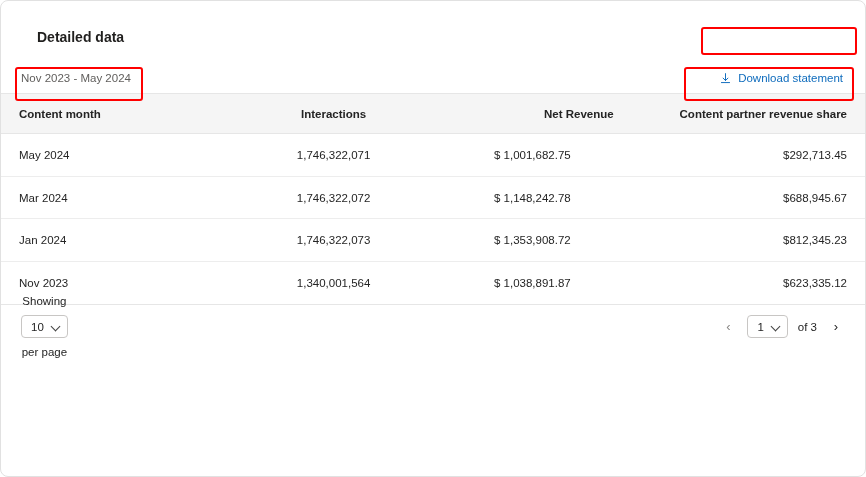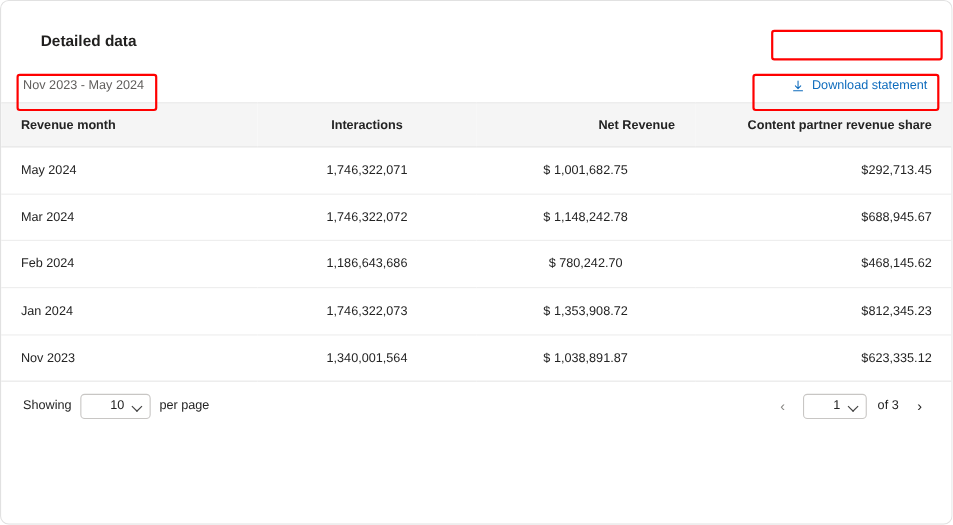--- a/index.html
+++ b/index.html
@@ -97,29 +97,30 @@
     justify-content: space-between;
     padding: 0 20px;
     height: 44px;
   }
   .pager-left {
     display: flex;
     align-items: center;
     gap: 8px;
     font-size: 11.5px;
     color: #242424;
+    flex-direction: column;
   }
   .select-box {
     display: inline-flex;
     align-items: center;
     gap: 8px;
     border: 1px solid #c8c6c4;
     border-radius: 4px;
     height: 23px;
-    padding: 0 6px 0 26px;
+    padding: 0 6px 0 9px;
     background: #fff;
     font-size: 11.5px;
     color: #242424;
     cursor: pointer;
   }
   .chev {
     width: 9px; height: 9px;
     display: inline-block;
     position: relative;
   }
@@ -181,44 +182,38 @@
           <path d="M3 13h10" fill="none" stroke="#0f6cbd" stroke-width="1.2" stroke-linecap="round"></path>
         </svg>
       </span>
       <span>Download statement</span>
     </div>
   </div>
 
   <table>
     <thead>
       <tr>
-        <th class="col-month">Revenue month</th>
+        <th class="col-month">Content month</th>
         <th class="col-inter">Interactions</th>
         <th class="col-rev">Net Revenue</th>
         <th class="col-share">Content partner revenue share</th>
       </tr>
     </thead>
     <tbody>
       <tr>
         <td class="col-month">May 2024</td>
         <td class="col-inter">1,746,322,071</td>
         <td class="col-rev">$ 1,001,682.75</td>
         <td class="col-share">$292,713.45</td>
       </tr>
       <tr>
         <td class="col-month">Mar 2024</td>
         <td class="col-inter">1,746,322,072</td>
         <td class="col-rev">$ 1,148,242.78</td>
         <td class="col-share">$688,945.67</td>
-      </tr>
-      <tr>
-        <td class="col-month">Feb 2024</td>
-        <td class="col-inter">1,186,643,686</td>
-        <td class="col-rev">$ 780,242.70</td>
-        <td class="col-share">$468,145.62</td>
       </tr>
       <tr>
         <td class="col-month">Jan 2024</td>
         <td class="col-inter">1,746,322,073</td>
         <td class="col-rev">$ 1,353,908.72</td>
         <td class="col-share">$812,345.23</td>
       </tr>
       <tr>
         <td class="col-month">Nov 2023</td>
         <td class="col-inter">1,340,001,564</td>

